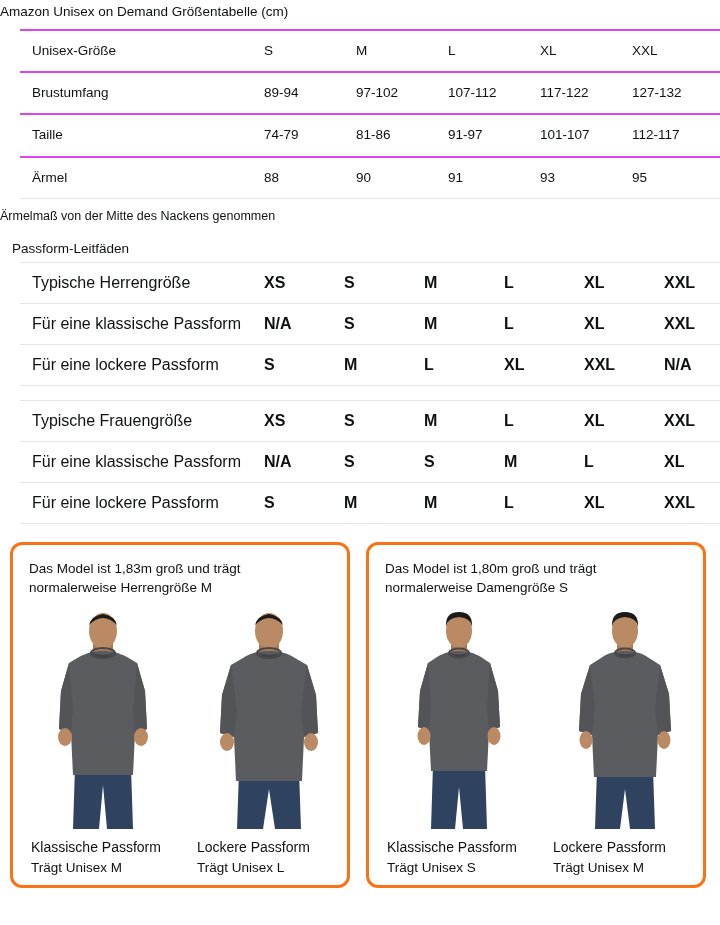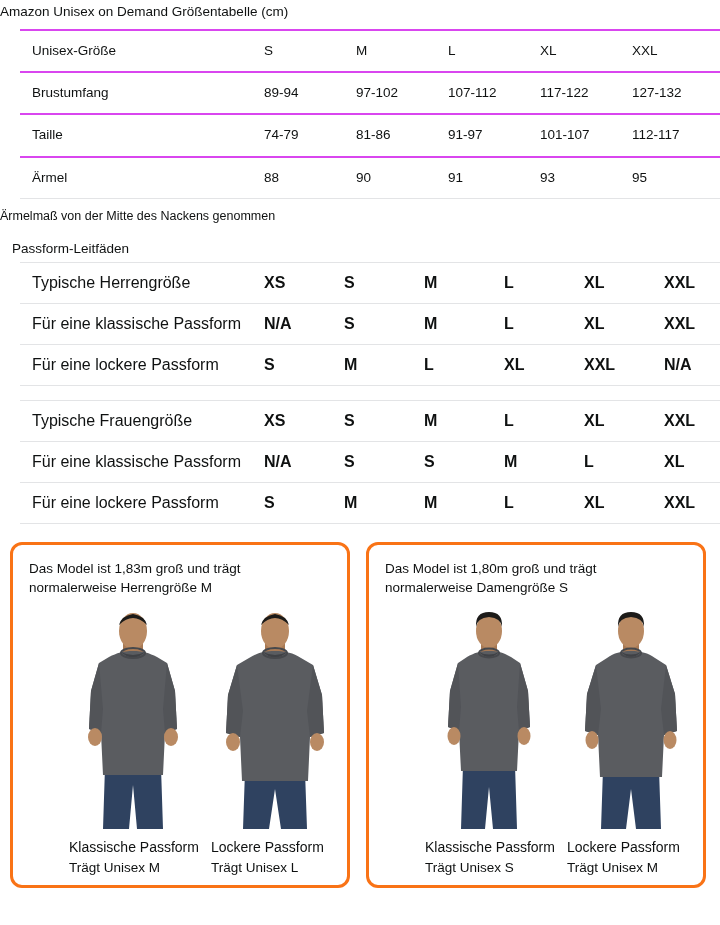--- a/index.html
+++ b/index.html
@@ -96,23 +96,22 @@
     padding: 14px 16px 10px 16px;
   }
   .model-caption {
     font-size: 13.5px;
     line-height: 1.45;
     color: #0f1111;
     min-height: 40px;
   }
   .figures {
     display: flex;
-    gap: 10px;
+    gap: 18px;
     margin-top: 10px;
-    margin-left: 38px;
   }
   .figure-col {
     width: 50%;
     display: flex;
     flex-direction: column;
     align-items: center;
   }
   .figure {
     width: 148px;
     height: 220px;

